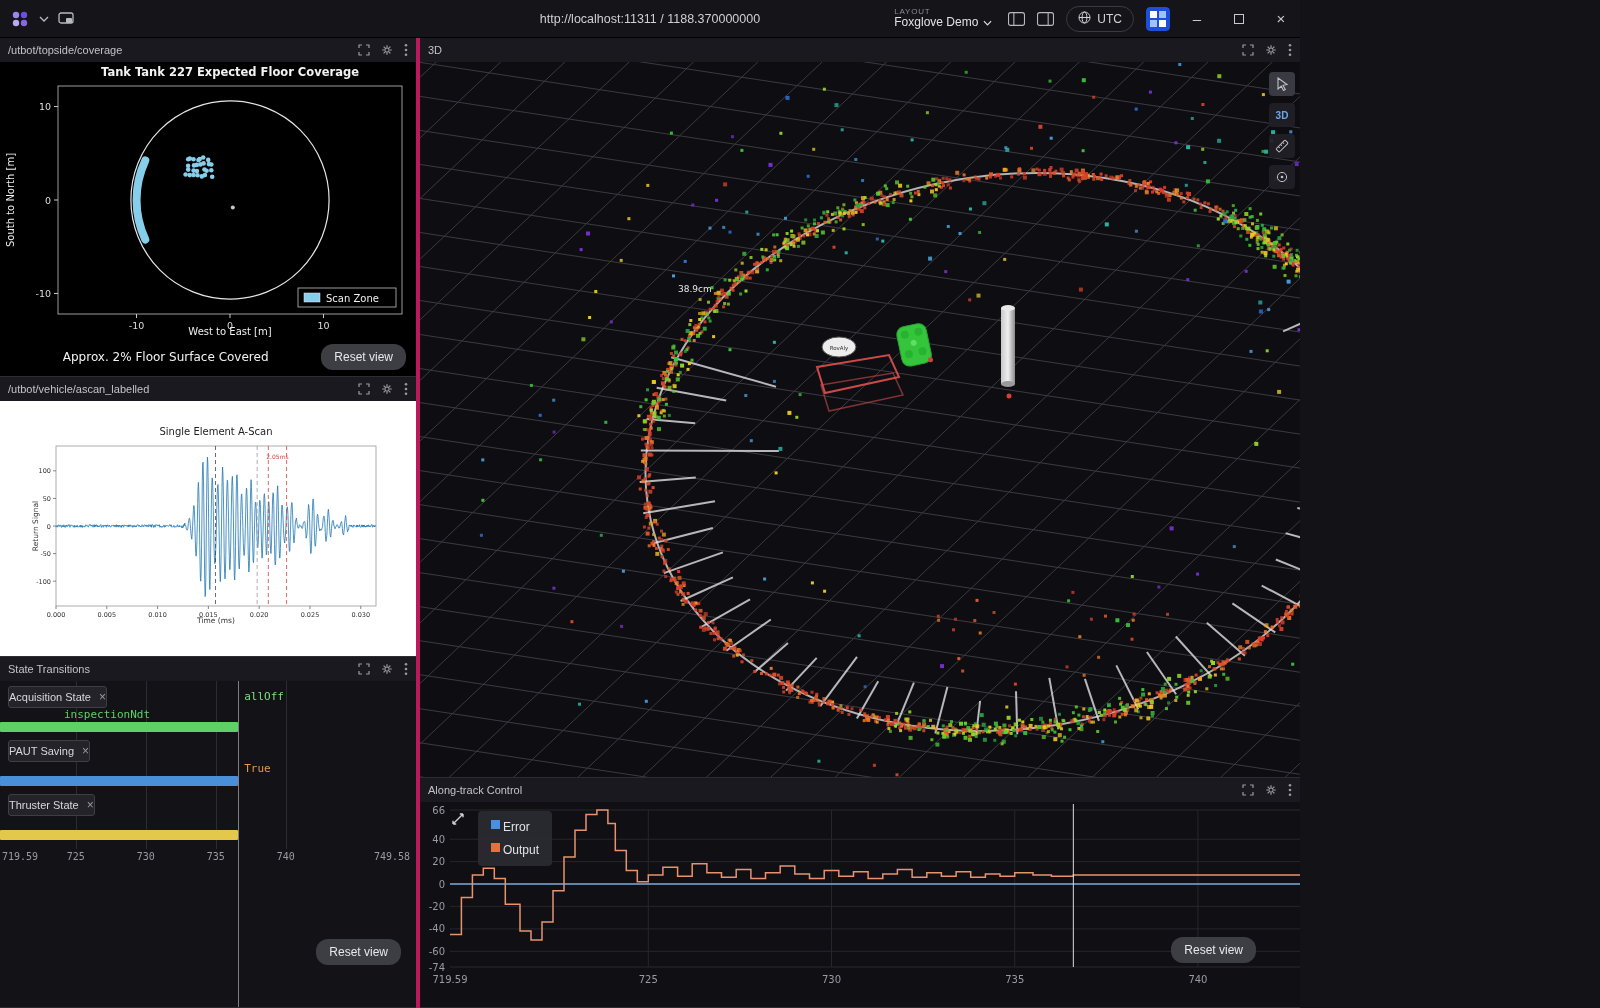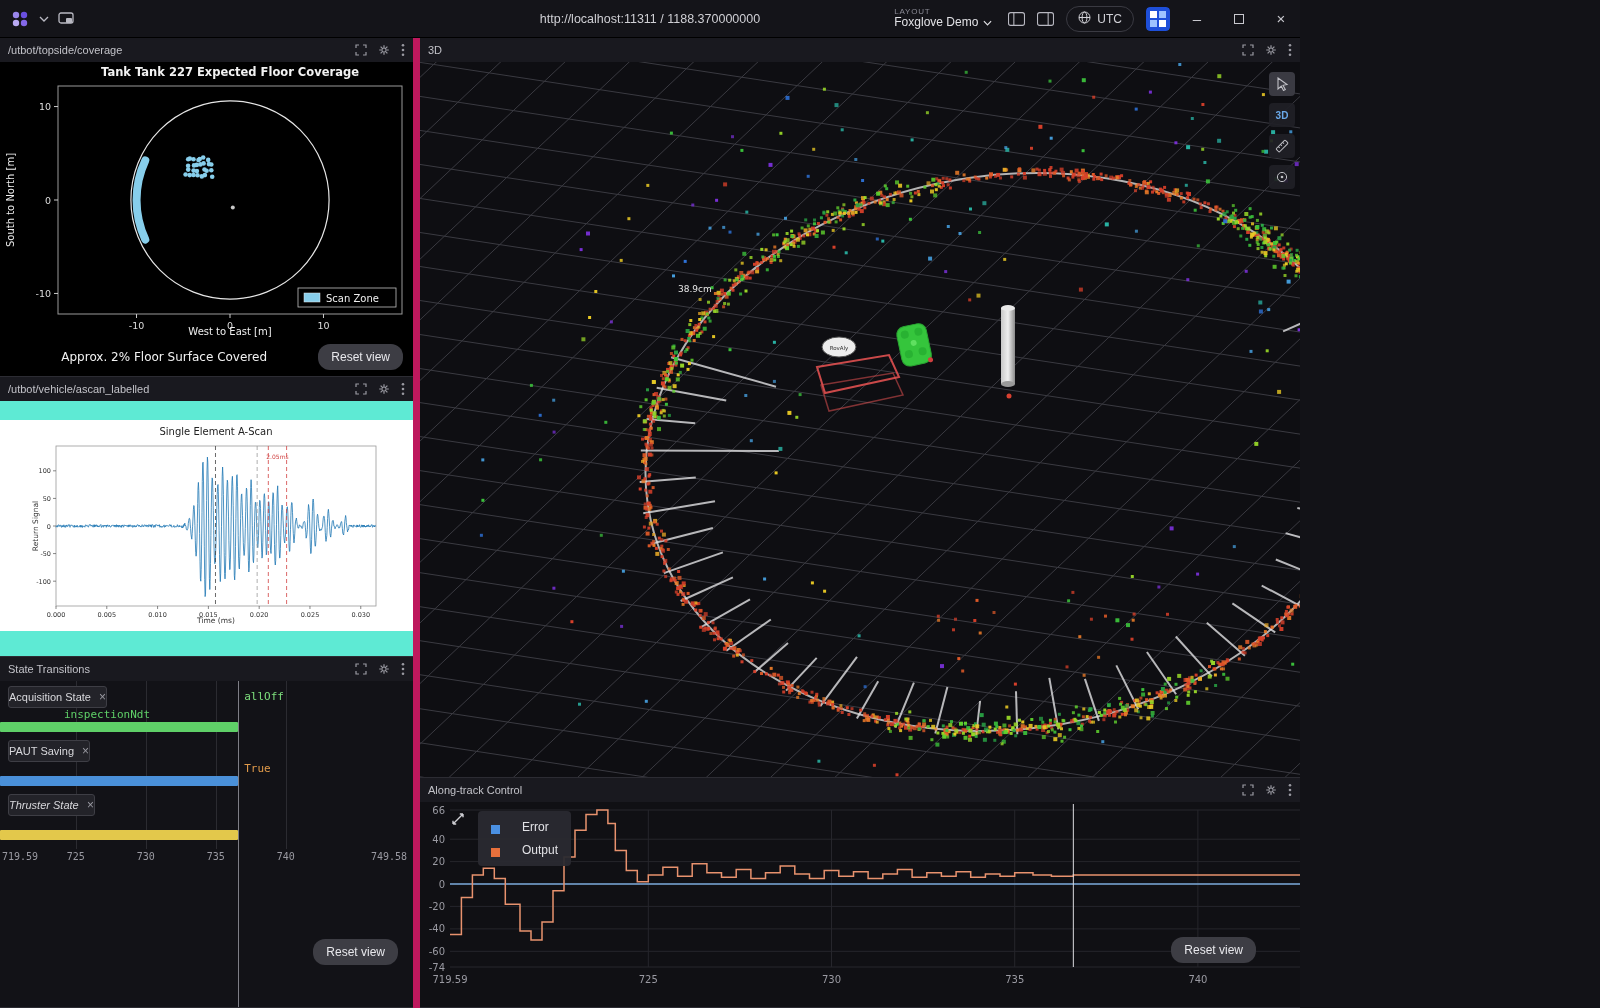--- a/index.html
+++ b/index.html
@@ -20,21 +20,21 @@
 .layout-name { font-size:12px; color:#e2e2e6; display:flex; align-items:center; gap:5px; }
 .utc-pill { display:flex; align-items:center; gap:6px; border:1px solid #3a3a42; border-radius:14px;
   padding:4px 11px; font-size:12px; color:#d2d2d8; cursor:pointer; }
 .ext-tile { width:24px; height:24px; border-radius:4px; overflow:hidden; cursor:pointer; }
 .win-btn { width:30px; height:38px; display:flex; align-items:center; justify-content:center;
   font-size:15px; color:#c8c8ce; cursor:pointer; }
 .max-box { width:10px; height:10px; border:1.2px solid #c8c8ce; display:inline-block; }
 
 
 .workspace { flex:1; display:flex; min-height:0; }
-.left-col { flex:0 0 420px; width:420px; display:flex; flex-direction:column; border-right:7px solid #be185d; }
+.left-col { flex:0 0 420px; width:420px; display:flex; flex-direction:column; border-right:4px solid #be185d; }
 .right-col { flex:1; display:flex; flex-direction:column; min-width:0; }
 .panel { display:flex; flex-direction:column; background:#121216; border-bottom:1px solid #2c2c33;
   overflow:hidden; position:relative; }
 #coverage-panel { flex:0 0 339px; }
 #ascan-panel { flex:0 0 280px; }
 #state-panel { flex:1; }
 #viz3d-panel { flex:1; }
 #alongtrack-panel { flex:0 0 230px; }
 .panel-header { flex:0 0 24px; height:24px; display:flex; align-items:center; padding:0 8px;
   background:#19191f; font-size:11px; color:#c2c2c8; }
@@ -44,21 +44,21 @@
 
 .btn { background:#3d3d44; color:#e8e8ec; border:none; border-radius:12px;
   font-family:"Liberation Sans",sans-serif; font-size:12px; padding:6px 13px; cursor:pointer; }
 
 
 .cov-body { flex:1; background:#c2410c; display:flex; flex-direction:column; }
 .cov-footer { flex:1; display:flex; align-items:center; padding:0 10px 4px 10px; background:#000; }
 .cov-caption { flex:1; text-align:center; font-size:12px; color:#f2f2f2; font-family:"DejaVu Sans",sans-serif; }
 
 
-.ascan-body { flex:1; background:#5eead4; }
+.ascan-body { flex:1; background:#ffffff; }
 .ascan-card { margin-top:19px; width:420px; height:211px; background:#fff; }
 
 
 .state-body { position:relative; flex:1; background:#121217; overflow:hidden; }
 .sgrid { position:absolute; top:0; height:168px; width:1px; background:#2b2b31; }
 .scursor { position:absolute; top:0; height:100%; width:1px; background:#7e7e86; }
 .sbar { position:absolute; height:10px; border-radius:1px; }
 .sbarlabel,.svalue { position:absolute; font:11px "DejaVu Sans Mono",monospace; white-space:nowrap; }
 .chip { position:absolute; display:inline-flex; gap:8px; align-items:center; background:#232329;
   border:1px solid #3e3e45; border-radius:3px; padding:3px 0; font-size:11px; color:#d8d8dc; cursor:pointer; }
@@ -72,21 +72,21 @@
 .vtb { width:26px; height:24px; display:flex; align-items:center; justify-content:center;
   background:rgba(32,32,38,0.92); border:none; border-radius:4px; color:#c0c0c6; cursor:pointer; }
 .vtb-first { background:#3a3a42; }
 .vtb-3d { font-size:10px; font-weight:bold; color:#6aa8e8; font-family:"Liberation Sans",sans-serif; }
 
 
 .at-body { flex:1; position:relative; background:#101014; }
 .at-expand { position:absolute; left:30px; top:9px; color:#cfcfd4; cursor:pointer; }
 .at-legend { position:absolute; left:58px; top:9px; background:rgba(42,42,48,0.95); border-radius:4px;
   padding:9px 13px; display:flex; flex-direction:column; gap:9px; font-size:12px; color:#e2e2e6; }
-.lg-row { display:flex; align-items:flex-end; gap:22px; cursor:pointer; }
+.lg-row { display:flex; align-items:flex-start; gap:3px; cursor:pointer; }
 .lg-sw { width:9px; height:9px; display:inline-block; }
 .at-reset { position:absolute; right:44px; bottom:48px; }
 </style>
 </head>
 <body>
 
 <div class="app">
 
   <div class="topbar">
     <div class="tb-left">
@@ -381,21 +381,21 @@
             </div>
             <div class="sbar" style="left:0.0px;top:41px;width:238.2px;background:#5fd068;"></div>
             <div class="sbarlabel" style="left:64px;top:27px;color:#5fd068;">inspectionNdt</div>
             <div class="svalue" style="left:244.2px;top:9px;color:#7ee07e;">allOff</div>
             <div class="chip" style="left:8px;top:59px;">
               <span>PAUT Saving</span>
               <span class="chip-x">×</span>
             </div>
             <div class="sbar" style="left:0.0px;top:95px;width:238.2px;background:#4a90d9;"></div>
             <div class="svalue" style="left:244.2px;top:81px;color:#e09a4a;">True</div>
-            <div class="chip" style="left:8px;top:113px;font-style:italic;">
+            <div class="chip" style="left:8px;top:113px;">
               <span>Thruster State</span>
               <span class="chip-x">×</span>
             </div>
             <div class="sbar" style="left:0.0px;top:149px;width:238.2px;background:#e3c84b;"></div>
             <div class="saxis" style="left:2px;top:170px;">719.59</div>
             <div class="saxis" style="left:61.8px;top:170px;width:28px;text-align:center;">725</div>
             <div class="saxis" style="left:131.8px;top:170px;width:28px;text-align:center;">730</div>
             <div class="saxis" style="left:201.8px;top:170px;width:28px;text-align:center;">735</div>
             <div class="saxis" style="left:271.8px;top:170px;width:28px;text-align:center;">740</div>
             <div class="saxis" style="right:6px;top:170px;">749.58</div>

